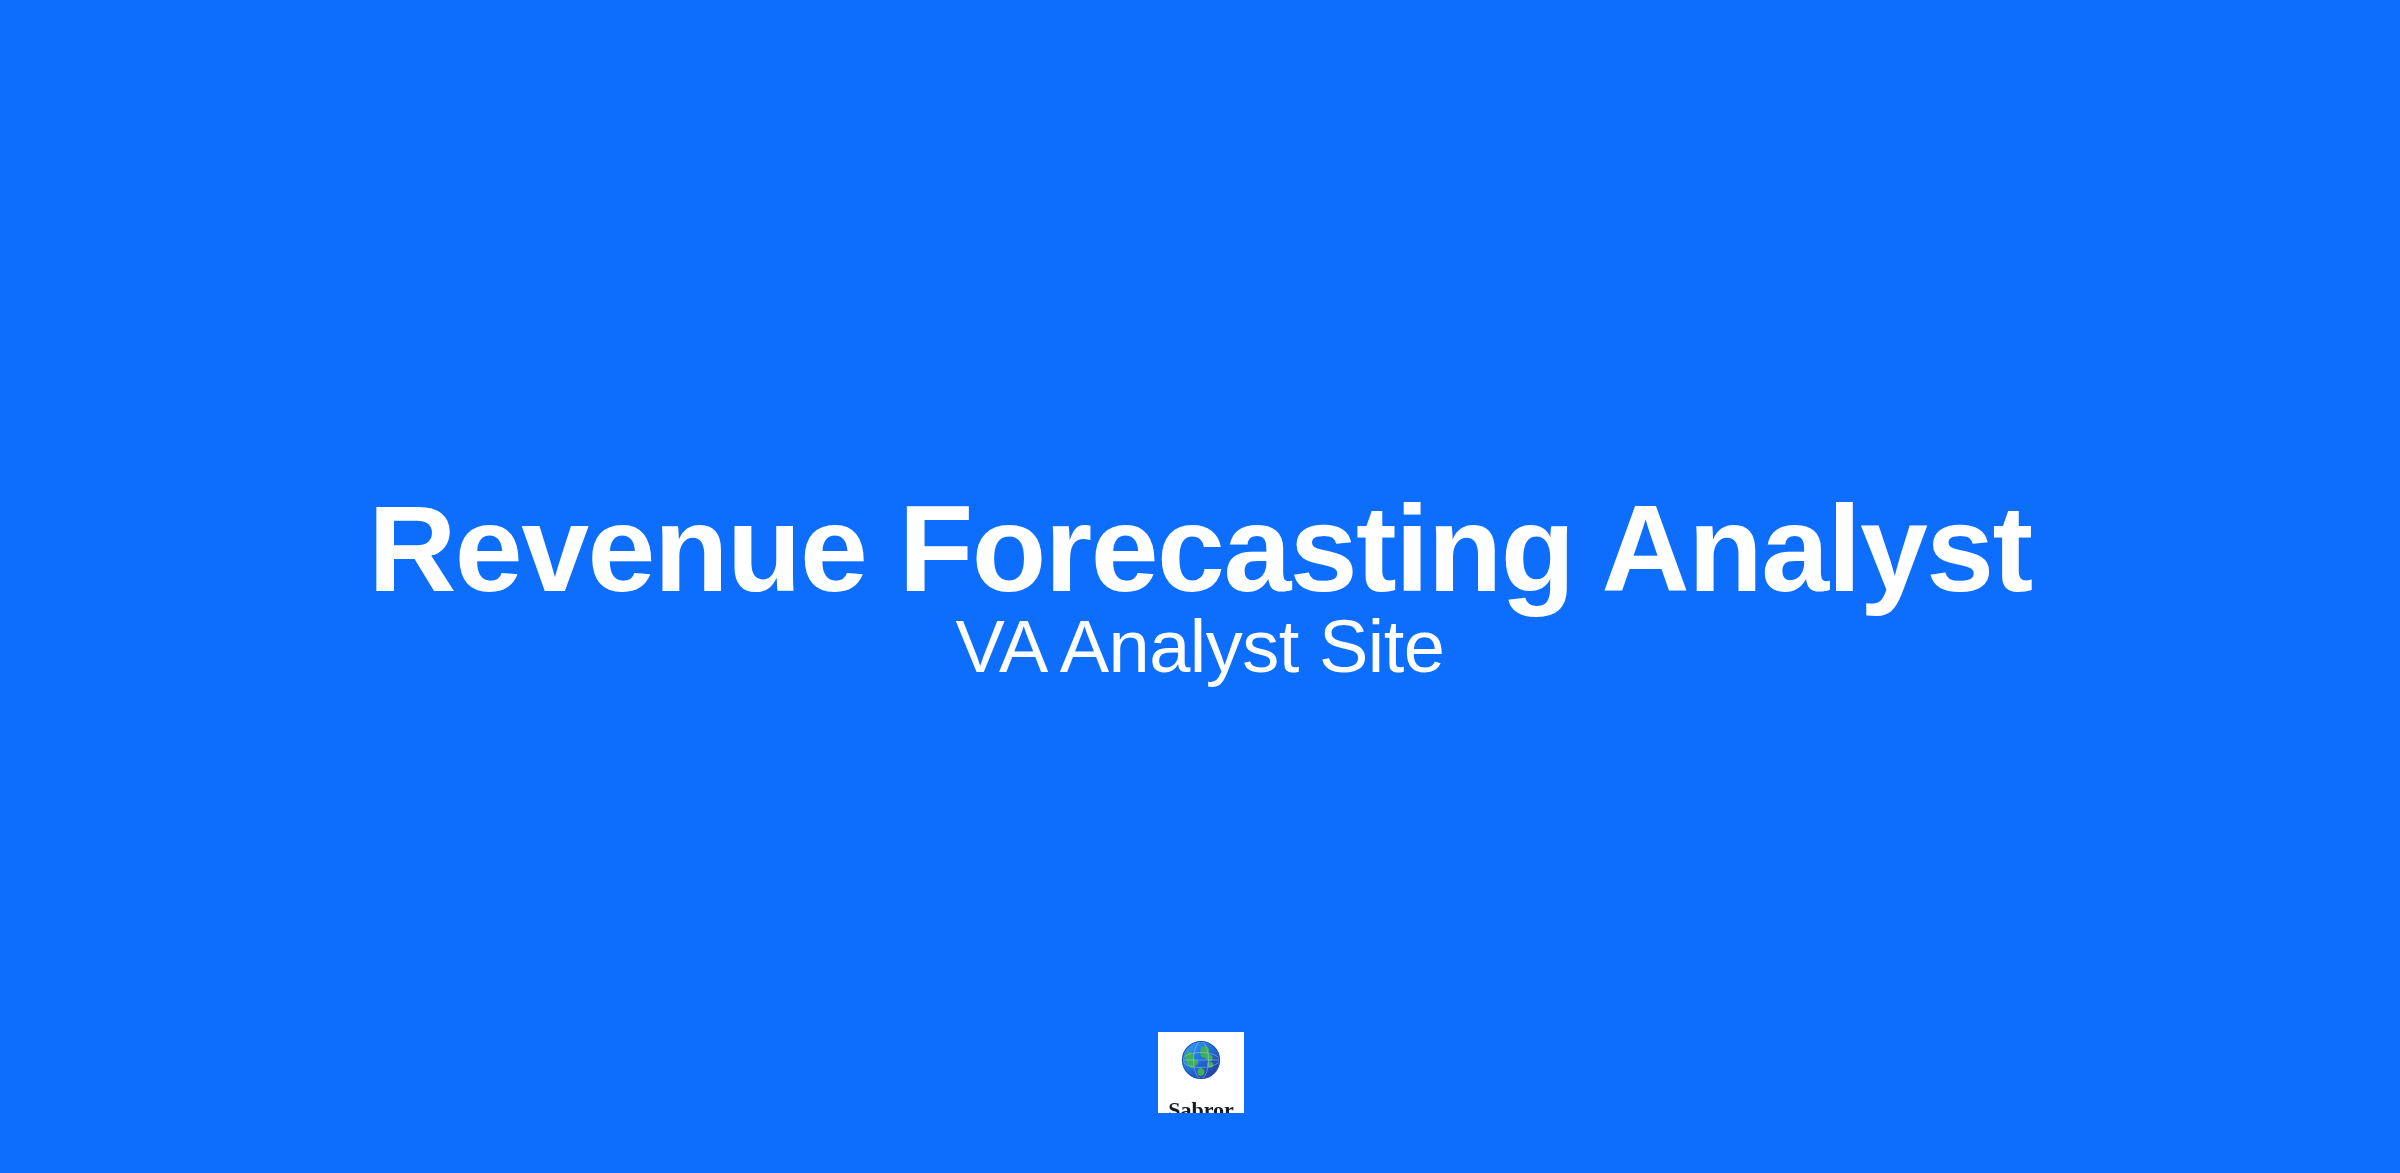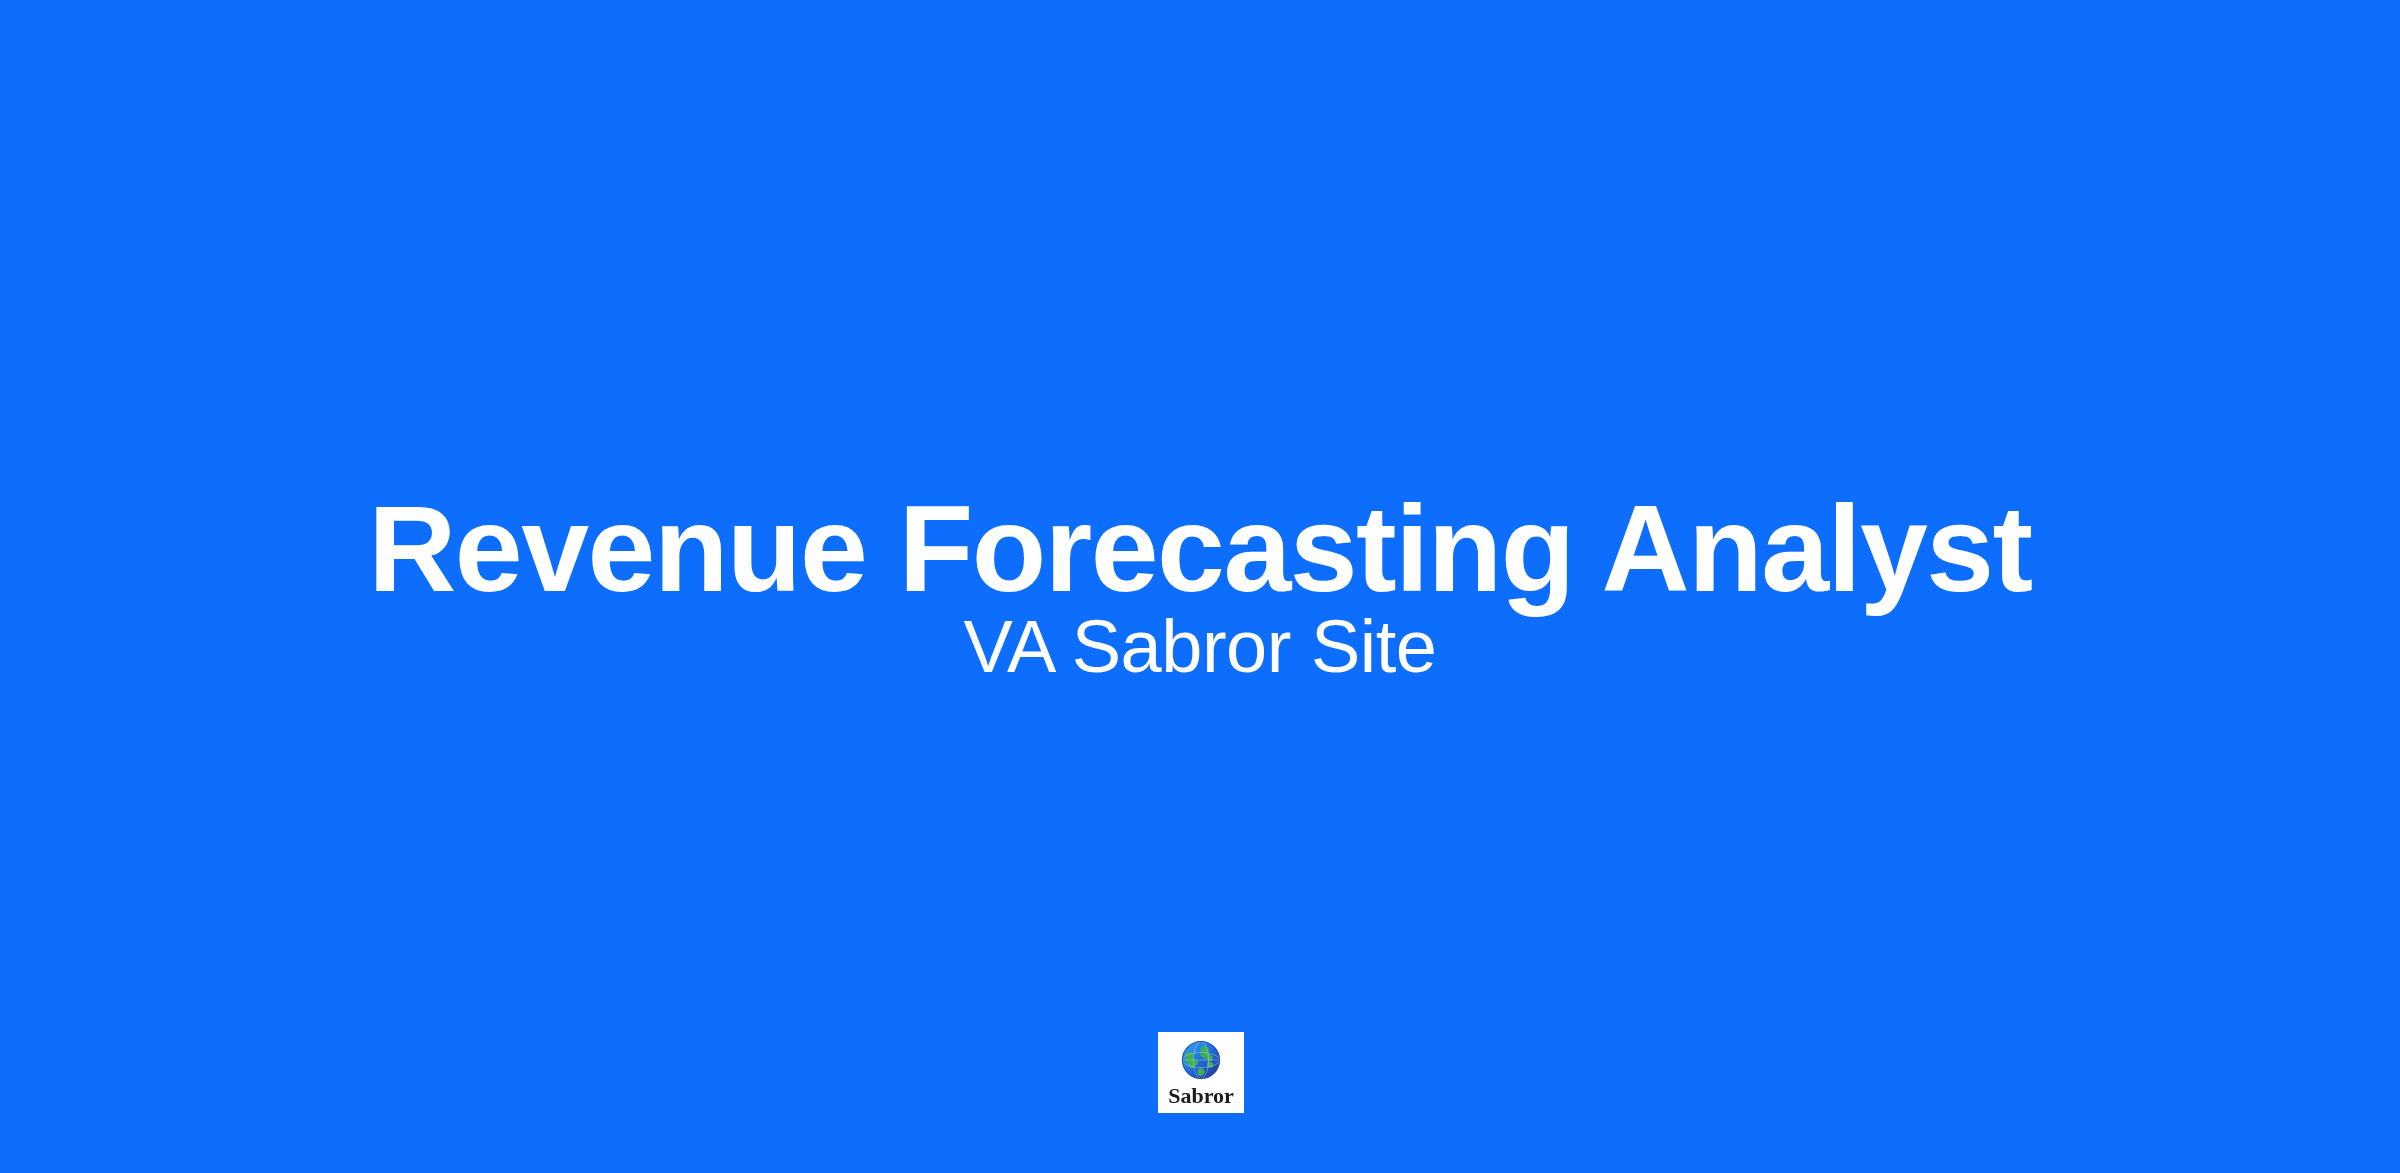--- a/index.html
+++ b/index.html
@@ -87,40 +87,40 @@
   }
 
   .brand-globe {
     width: 44px;
     height: 44px;
     display: block;
     flex: 0 0 auto;
   }
 
   .brand-name {
-    margin-top: 1px;
+    margin-top: 15px;
     font-family: "Liberation Serif", "DejaVu Serif", serif;
     font-weight: 700;
     font-size: 22px;
     line-height: 26px;
     color: #1b1b1b;
     letter-spacing: 0px;
     white-space: nowrap;
   }
 </style>
 </head>
 <body>
 
 <div class="slide">
 
   <div class="hero">
 
     <h1 class="hero-title">Revenue Forecasting Analyst</h1>
 
-    <h2 class="hero-subtitle">VA Sabror Site</h2>
+    <h2 class="hero-subtitle">VA Analyst Site</h2>
 
   </div>
 
   <div class="brand-logo">
 
     <svg class="brand-globe" viewBox="0 0 64 64" aria-hidden="true">
       <defs>
         <linearGradient id="oceanGrad" x1="0" y1="0" x2="1" y2="1">
           <stop offset="0%" stop-color="#3aa6f5"></stop>
           <stop offset="45%" stop-color="#1f73e0"></stop>

